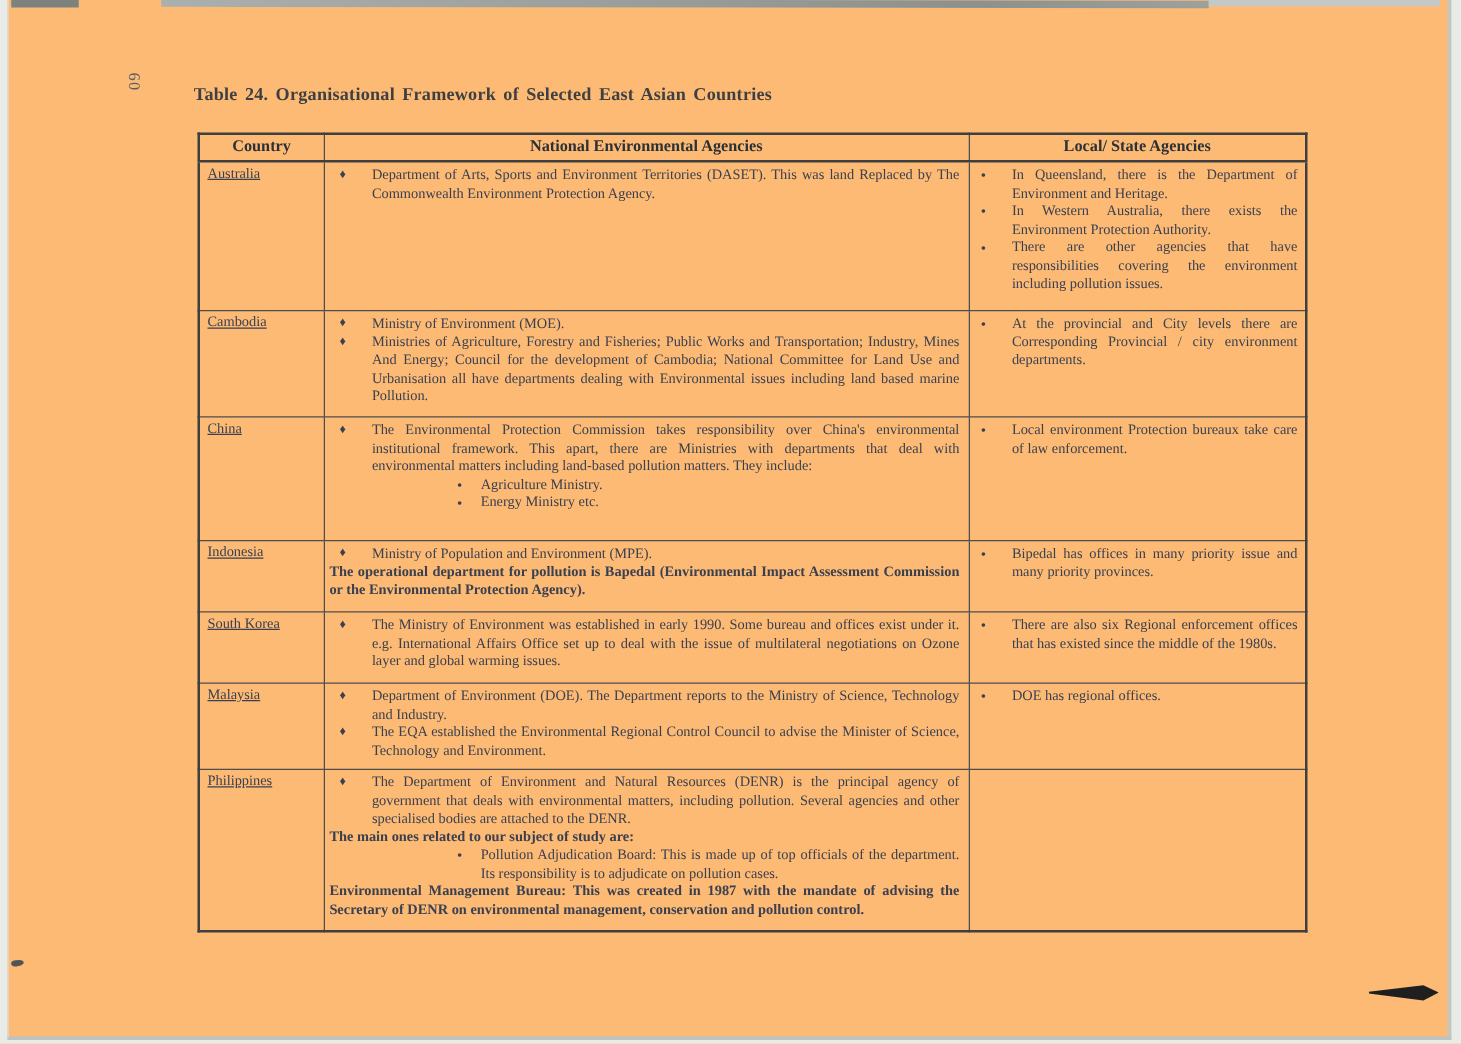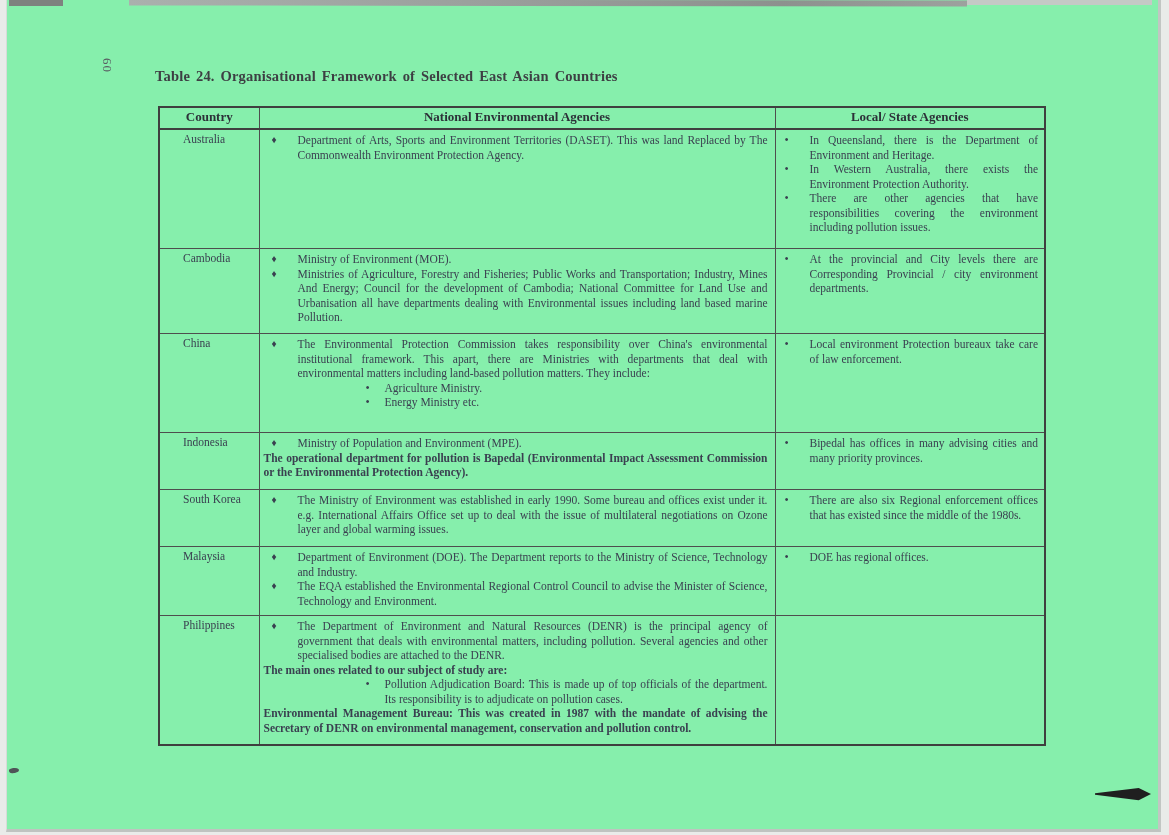--- a/index.html
+++ b/index.html
@@ -3,21 +3,21 @@
 <meta charset="utf-8">
 <style>
   html,body{margin:0;padding:0;}
   body{
     width:1169px;height:835px;position:relative;overflow:hidden;
     background:#e9ebe9;
     font-family:"Liberation Serif","DejaVu Serif",serif;
   }
   .scan-page{
     position:absolute;left:6px;top:0;width:1151px;height:829px;
-    background:#86efac;
+    background:#fdba74;
     border-left:1px solid #d8dbd9;
     border-right:3px solid #c2c6c3;
     border-bottom:3px solid #bfc3c0;
   }
   
   .band-a{position:absolute;left:2px;top:0;width:54px;height:6px;background:#7e827f;}
   .band-b{position:absolute;left:122px;top:0;width:838px;height:6px;
     background:linear-gradient(to right,#aab0ad,#8d918e 78%,#9da19e);transform:rotate(0.08deg);}
   .band-c{position:absolute;left:960px;top:0;width:185px;height:5px;background:#c5c9c6;}
   .mark-bl{position:absolute;left:2px;top:768px;width:10px;height:5px;background:#4f5457;
@@ -43,21 +43,21 @@
   }
   table.framework{border:2px solid #3f3f3f;}
   table.framework thead th{
     border-bottom:2px solid #3f3f3f;
     font-size:13px;font-weight:bold;color:#2c3138;
     text-align:center;padding:2px 8px;height:16px;
   }
   .w-country{width:100px;}
   .w-national{width:516px;}
   .w-local{width:270px;}
-  td.col-country{padding:2px 4px 2px 23px;}
+  td.col-country{padding:2px 4px 2px 6px;text-decoration:underline;}
   td.col-national{padding:3px 7px 3px 4px;}
   td.col-local{padding:3px 6px 3px 2px;}
   tbody tr:nth-child(1) td{height:112px;}
   tbody tr:nth-child(2) td{height:78px;}
   tbody tr:nth-child(3) td{height:92px;}
   tbody tr:nth-child(4) td{height:50px;}
   tbody tr:nth-child(5) td{height:50px;}
   tbody tr:nth-child(6) td{height:62px;margin-left:27px;}
   tbody tr:nth-child(7) td{height:122px;}
   .item{display:flex;align-items:flex-start;}
@@ -167,21 +167,21 @@
               <span class="bullet">♦</span>
               <span class="item-text">Ministry of Population and Environment (MPE).</span>
             </div>
             <div class="item item-plain">
               <span class="item-text">The operational department for pollution is Bapedal (Environmental Impact Assessment Commission or the Environmental Protection Agency).</span>
             </div>
           </td>
           <td class="col-local">
             <div class="item item-dot">
               <span class="bullet">•</span>
-              <span class="item-text">Bipedal has offices in many advising cities and many priority provinces.</span>
+              <span class="item-text">Bipedal has offices in many priority issue and many priority provinces.</span>
             </div>
           </td>
         </tr>
         <tr>
           <td class="col-country">South Korea</td>
           <td class="col-national">
             <div class="item item-diamond">
               <span class="bullet">♦</span>
               <span class="item-text">The Ministry of Environment was established in early 1990. Some bureau and offices exist under it. e.g. International Affairs Office set up to deal with the issue of multilateral negotiations on Ozone layer and global warming issues.</span>
             </div>

